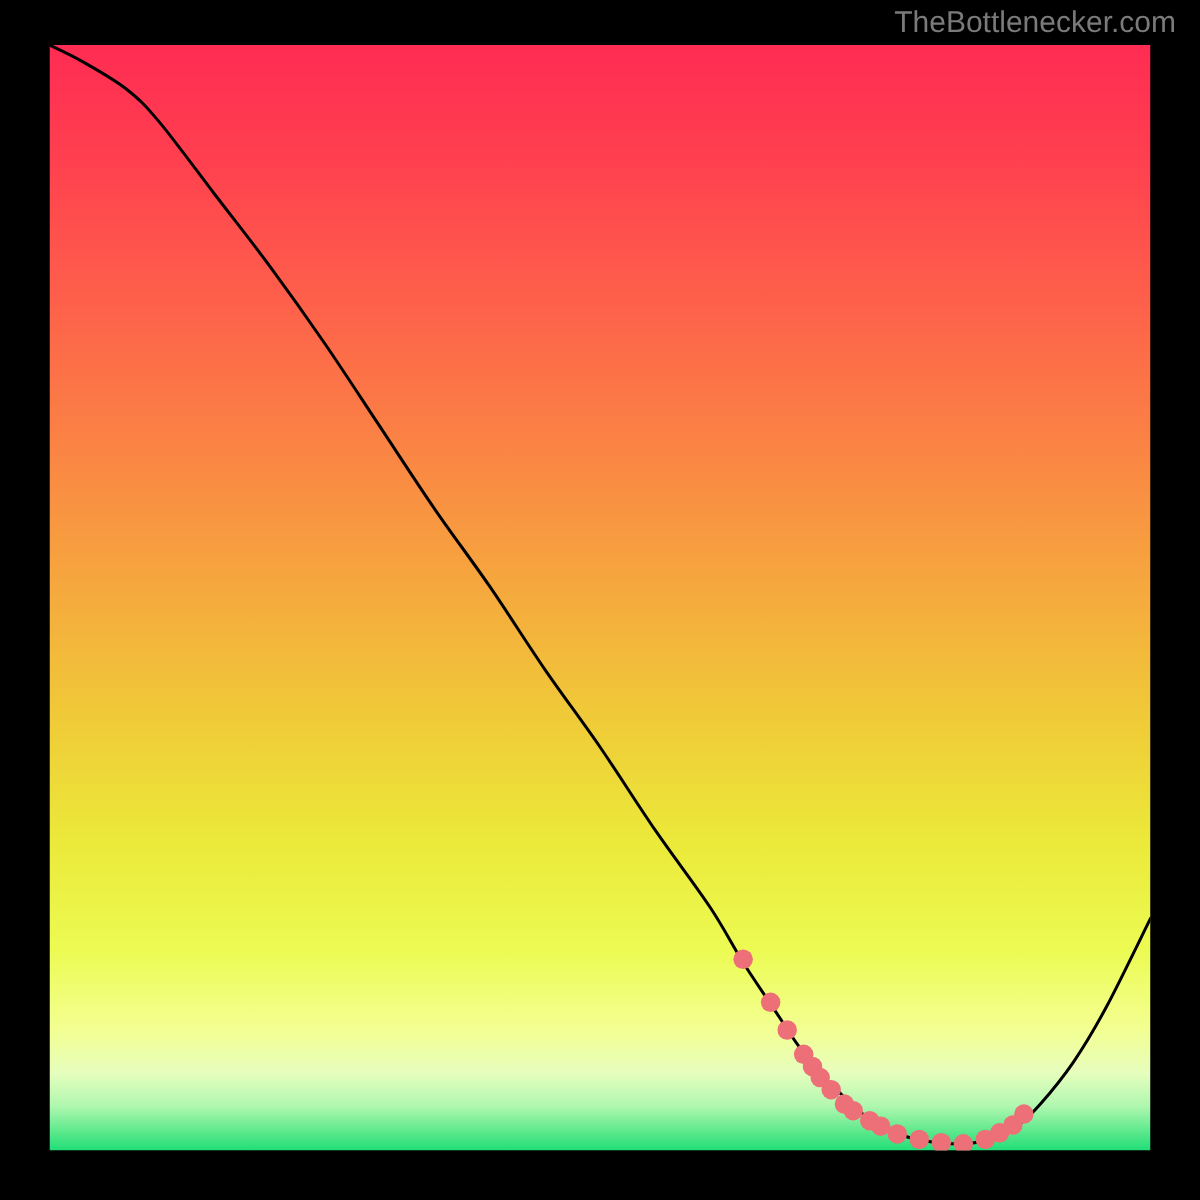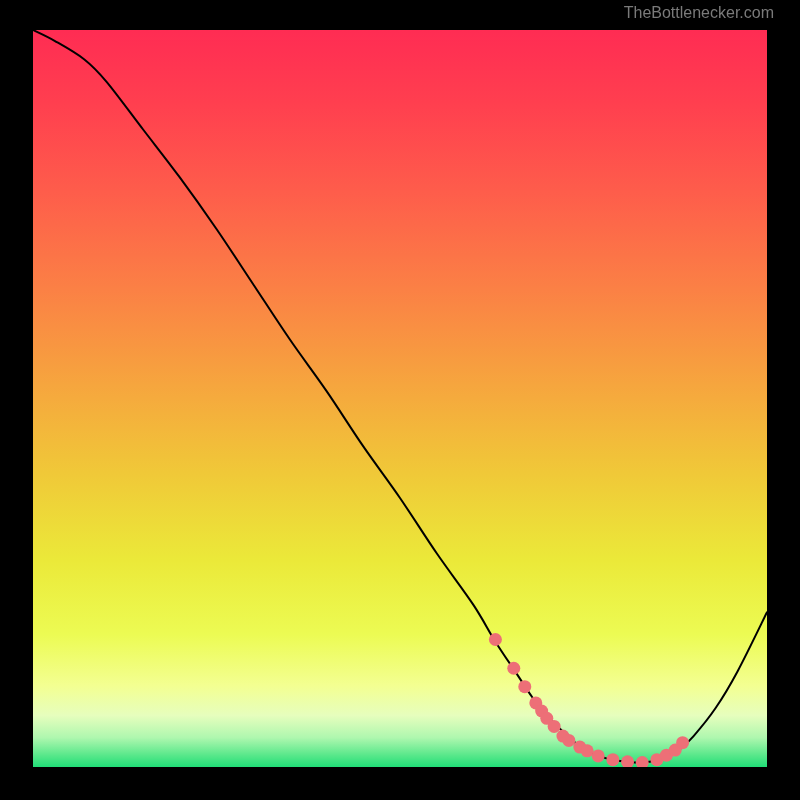--- a/index.html
+++ b/index.html
@@ -8,23 +8,23 @@
     background: #000;
     width: 800px;
     height: 800px;
     overflow: hidden;
     font-family: Arial, Helvetica, sans-serif;
     position: relative;
   }
   .attribution {
     position: absolute;
     top: 4px;
-    right: 26px;
+    right: 16px;
     color: #7a7a7a;
-    font-size: 16px;
+    font-size: 20px;
     font-weight: 500;
     z-index: 10;
   }
   .plot-frame {
     position: absolute;
     left: 33px;
     top: 30px;
     width: 734px;
     height: 737px;
     background: #000;

